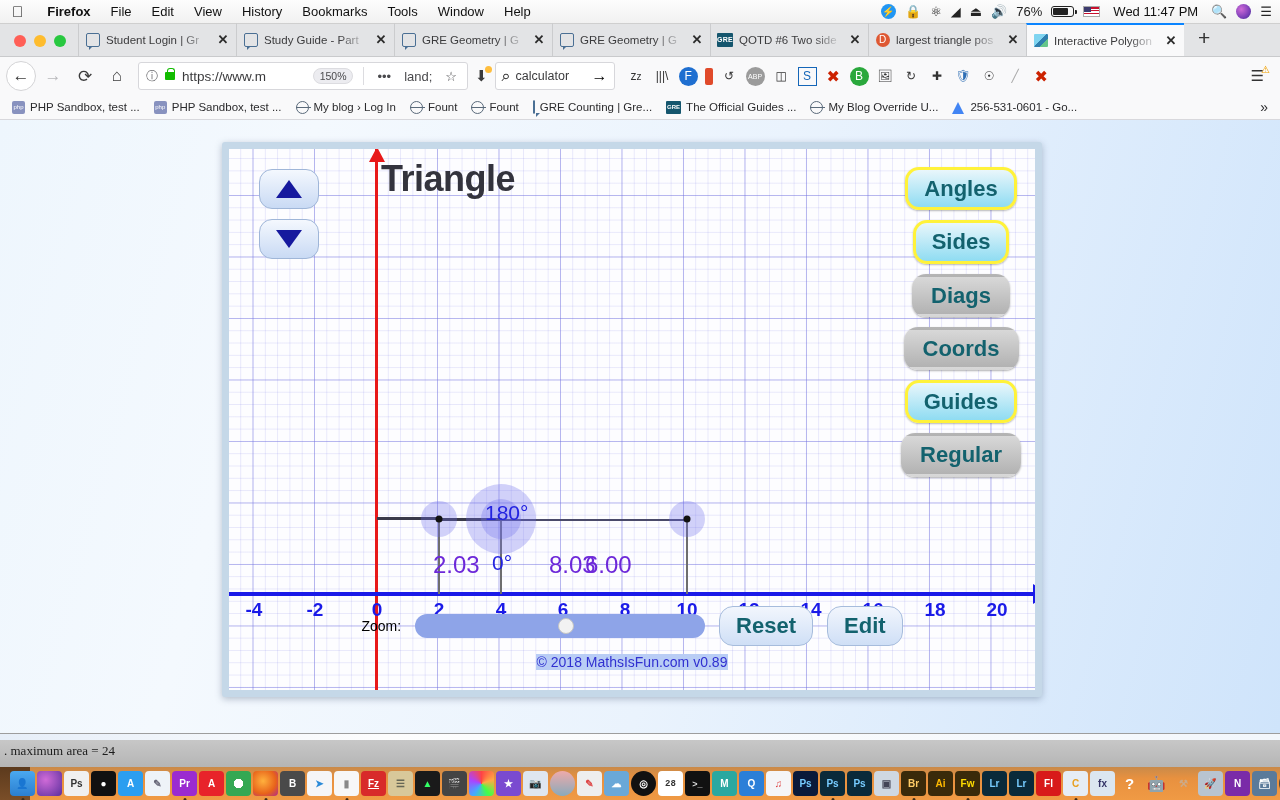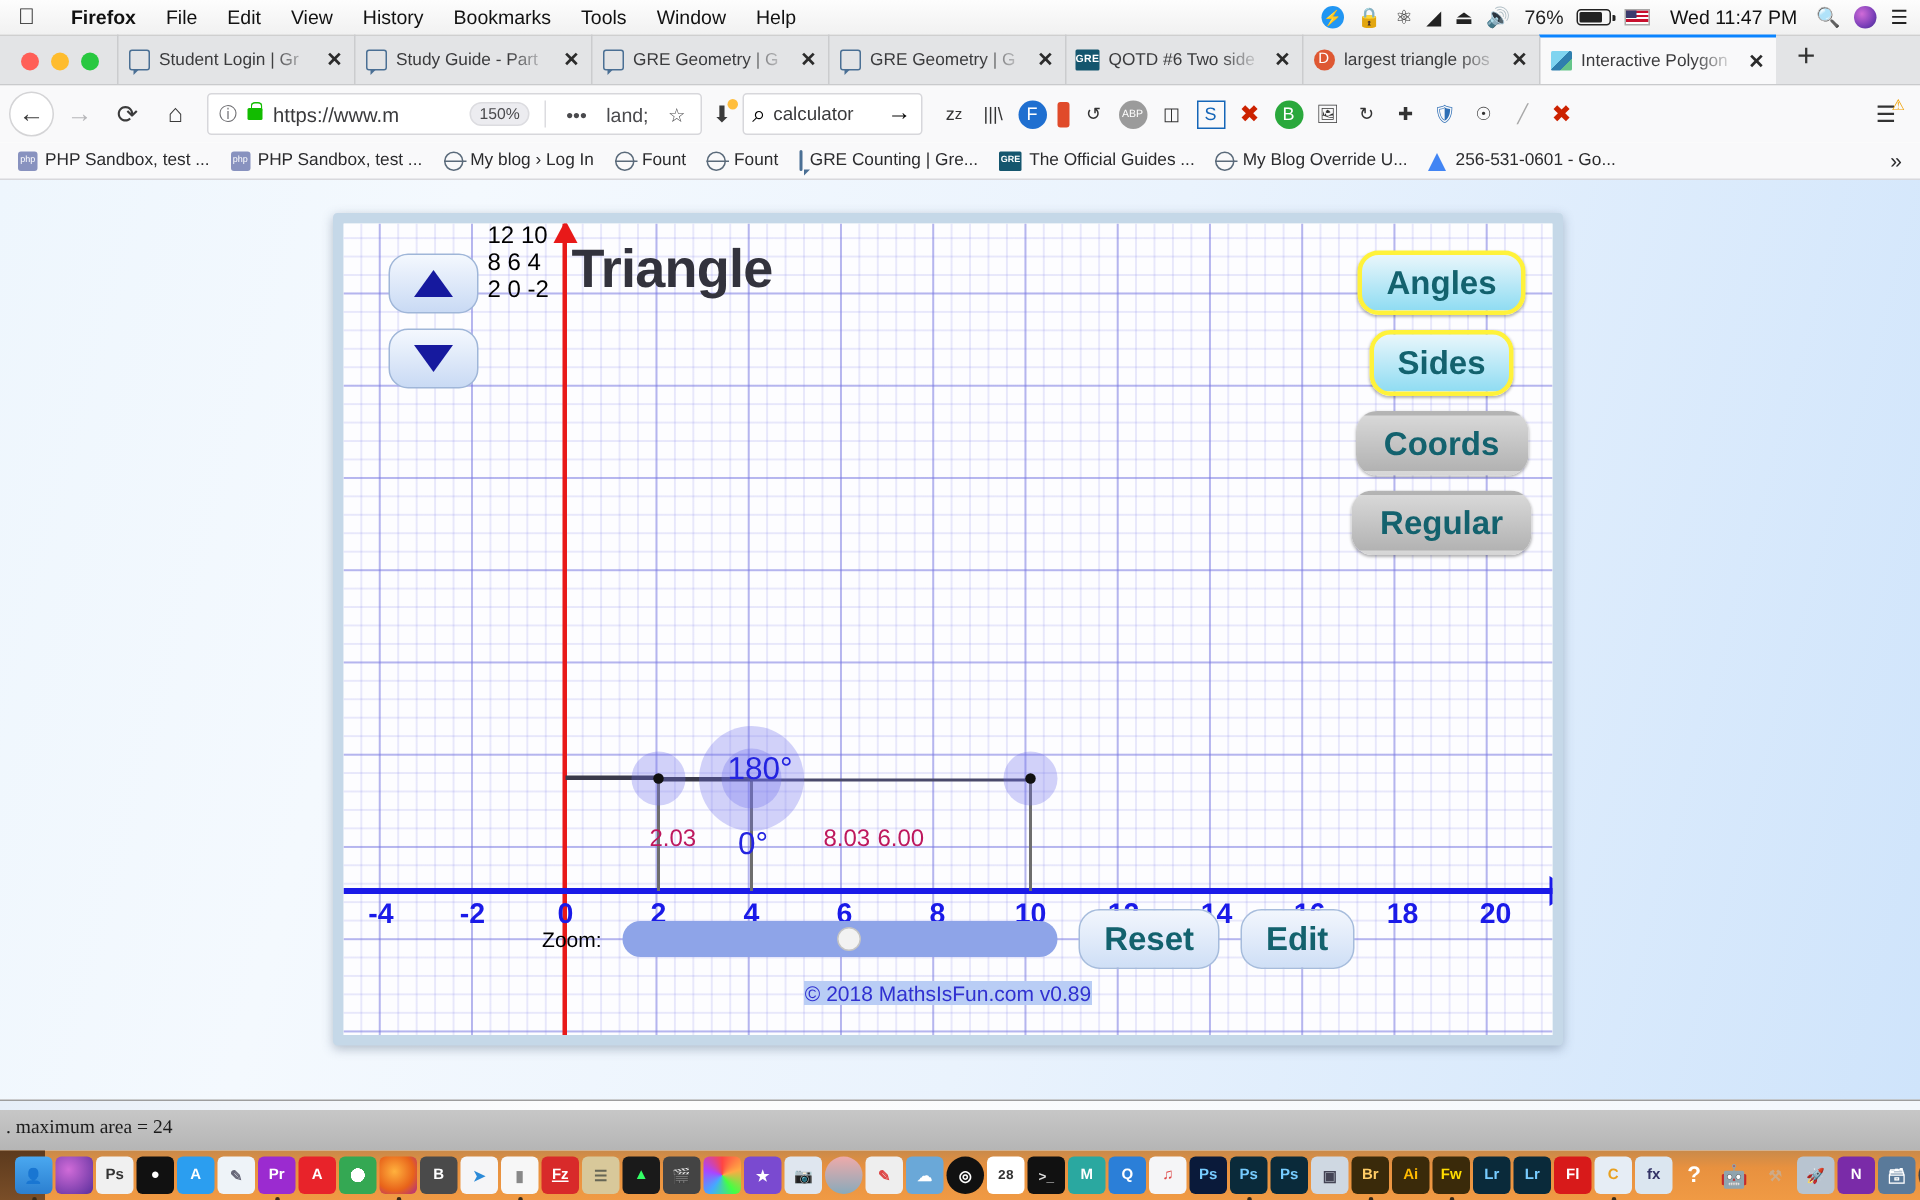--- a/index.html
+++ b/index.html
@@ -162,21 +162,21 @@
   .guide { position:absolute; width:2px; background:#6e6e6e; }
 
   
   .edge { position:absolute; height:3px; background:#3a3a4a; }
   .vertex { position:absolute; width:7px;height:7px;border-radius:50%;background:#111;
             transform:translate(-50%,-50%); }
   .vhalo { position:absolute; border-radius:50%; background:rgba(110,110,235,.30);
            transform:translate(-50%,-50%); }
 
   .lbl { position:absolute; font-weight:normal; white-space:nowrap;margin-top:40px; }
-  .lbl.side { color:#be185d; font-size:16px;text-align:center; }
+  .lbl.side { color:#6d28d9; font-size:24px;text-align:center; }
   .lbl.ang { color:#2323e0; font-size:21px; }
 
   .title {
     position:absolute; left:152px; top:9px; font-size:36px; font-weight:bold;
     color:#33333d; letter-spacing:-.5px;
   }
   .area {
     position:absolute; left:148px; top:52px; font-size:20px; font-weight:bold; color:#f0a11e;
   }
 
@@ -425,30 +425,20 @@
     <div class="bm-chev">»</div>
   </div>
 
   <div class="page">
     <div class="polyapp">
       <div class="grid"></div>
 
       <div class="yaxis"></div>
       <div class="xaxis"></div>
 
-      <div class="ylabwrap">
-        <span style="top:54px">12</span>
-        <span style="top:116px">10</span>
-        <span style="top:178px">8</span>
-        <span style="top:240px">6</span>
-        <span style="top:302px">4</span>
-        <span style="top:364px">2</span>
-        <span style="top:426px">0</span>
-        <span style="top:488px">-2</span>
-      </div>
 
       <div class="xlabels">
         <span style="left:25px">-4</span>
         <span style="left:86px">-2</span>
         <span style="left:148px">0</span>
         <span style="left:210px">2</span>
         <span style="left:272px">4</span>
         <span style="left:334px">6</span>
         <span style="left:396px">8</span>
         <span style="left:458px">10</span>
@@ -488,21 +478,23 @@
             <span class="tri-up"></span>
           </div>
         <div class="ud">
             <span class="tri-dn"></span>
           </div>
       </div>
 
       <div class="rbtns">
         <div class="rbtn">Angles</div>
         <div class="rbtn">Sides</div>
+        <div class="rbtn off">Diags</div>
         <div class="rbtn off">Coords</div>
+        <div class="rbtn">Guides</div>
         <div class="rbtn off">Regular</div>
       </div>
 
       <div class="ctrls">
         <span class="zoomlbl">Zoom:</span>
         <div class="slider">
             <span class="knob"></span>
           </div>
         <div class="btn2">Reset</div>
         <div class="btn2">Edit</div>

